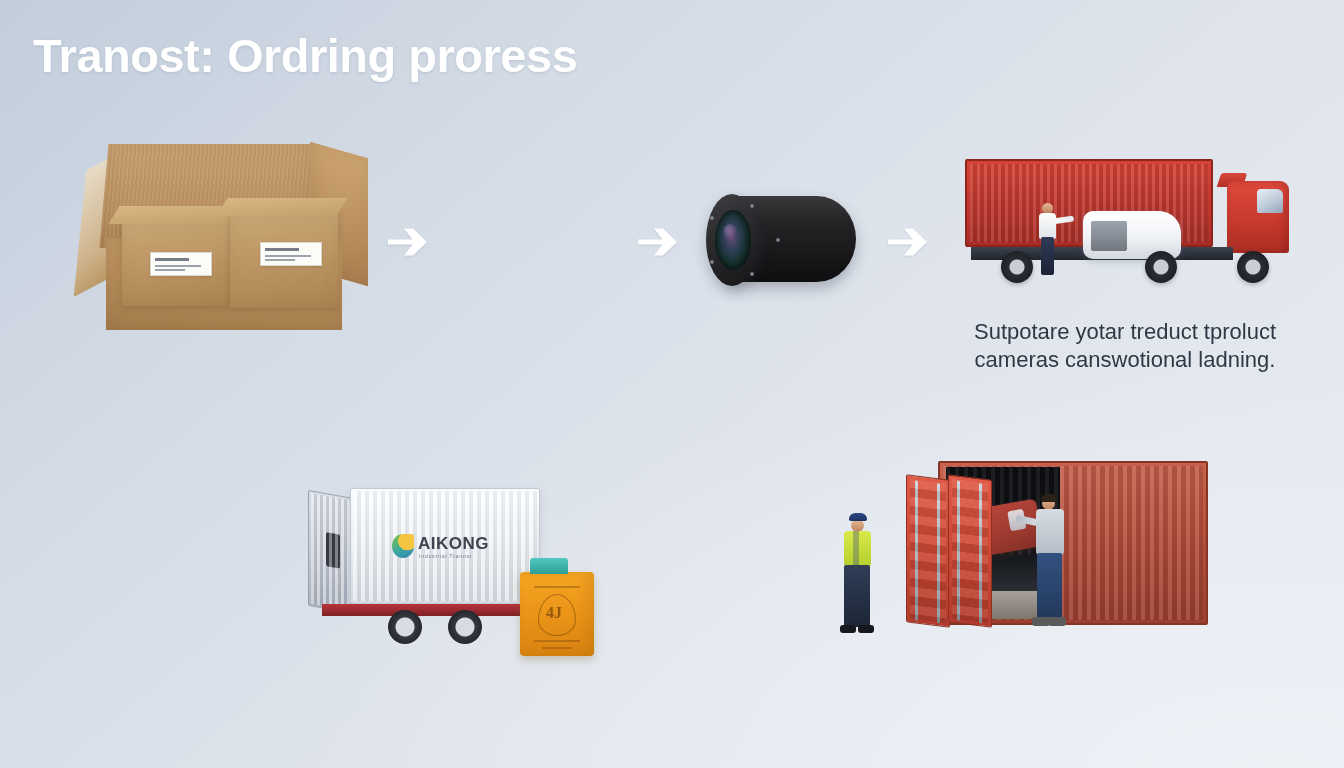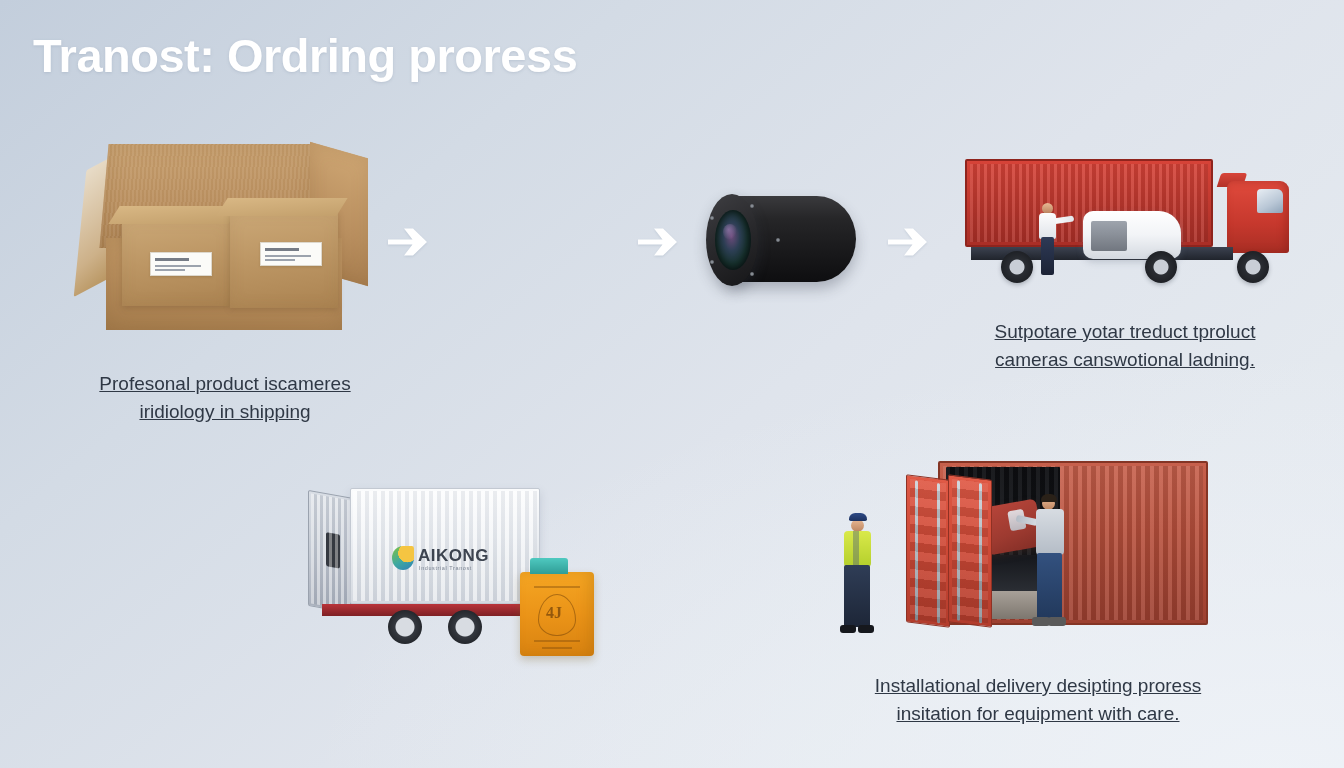--- a/index.html
+++ b/index.html
@@ -22,24 +22,23 @@
   }
 
   
   .stage { position:absolute; inset:0; }
   .figure { position:absolute; }
 
   .caption {
     position:absolute;
     text-align:center;
     color:#2f3845;
-    font-size:19px;
+    font-size:22px;
     line-height:28px;
     white-space:pre-line;
-    text-decoration:underline;
   }
 
   
   .arrow { position:absolute; width:46px; height:40px; }
   .arrow svg { display:block; width:100%; height:100%;
     filter:drop-shadow(0 1px 1px rgba(150,163,182,0.35)); }
 
   
   
   
@@ -246,21 +245,21 @@
   .ph5 .cend:after{
     content:""; position:absolute; inset:2px;
     background:repeating-linear-gradient(90deg,rgba(255,255,255,0.42) 0 3px,rgba(120,128,142,0.2) 3px 6px);
   }
   .ph5 .cend .dark { position:absolute; left:17px; top:38px; width:14px; height:34px;
     background:#24272d; border-radius:2px; }
   .ph5 .trailer { position:absolute; left:22px; top:126px; width:222px; height:12px;
     background:linear-gradient(180deg,#b9343a,#7e2024); }
   .ph5 .twheel { position:absolute; top:132px; width:34px; height:34px; border-radius:50%;
     background:radial-gradient(circle at 50% 50%, #d8dce2 0 9px, #34383f 10px, #15171b 100%); }
-  .ph5 .logo { position:absolute; left:92px; top:66px; width:110px; height:30px; }
+  .ph5 .logo { position:absolute; left:92px; top:54px; width:110px; height:30px; }
   .ph5 .logo .mark {
     position:absolute; left:0; top:2px; width:22px; height:24px;
     background:
       radial-gradient(circle at 70% 30%, #f5c542 0 40%, rgba(245,197,66,0) 41%),
       linear-gradient(150deg,#7fc242 0%,#3fa9a0 55%,#2f7fb8 100%);
     border-radius:50% 10% 50% 50%;
   }
   .ph5 .logo .name {
     position:absolute; left:26px; top:2px;
     font-size:17px; font-weight:bold; color:#3d4450; letter-spacing:0.5px;
@@ -391,22 +390,20 @@
       <div class="ln t"></div>
         <div class="ln m"></div>
         <div class="ln b"></div>
     </div>
     <div class="label b">
       <div class="ln t"></div>
         <div class="ln m"></div>
         <div class="ln b"></div>
     </div>
   </div>
-  <div class="caption" style="left:60px; top:370px; width:330px;">Profesonal product iscameres
-iridiology in shipping</div>
 
   <div class="arrow" style="left:384px; top:222px;">
     <svg viewBox="0 0 46 40">
         <path d="M4 17.5 h24.5 l-8.5 -11 h9 l14 13.5 -14 13.5 h-9 l8.5 -11 h-24.5 z" fill="#ffffff"></path>
       </svg>
   </div>
 
 
   <div class="arrow" style="left:634px; top:222px;">
     <svg viewBox="0 0 46 40">
@@ -500,16 +497,14 @@
     <div class="worker w2">
       <div class="head"></div>
         <div class="hair"></div>
         <div class="arm"></div>
       <div class="shirt"></div>
         <div class="legs"></div>
       <div class="shoe" style="left:4px;"></div>
         <div class="shoe" style="left:20px;"></div>
     </div>
   </div>
-  <div class="caption" style="left:868px; top:672px; width:340px;">Installational delivery desipting proress
-insitation for equipment with care.</div>
 
 </div>
 
 </body></html>

